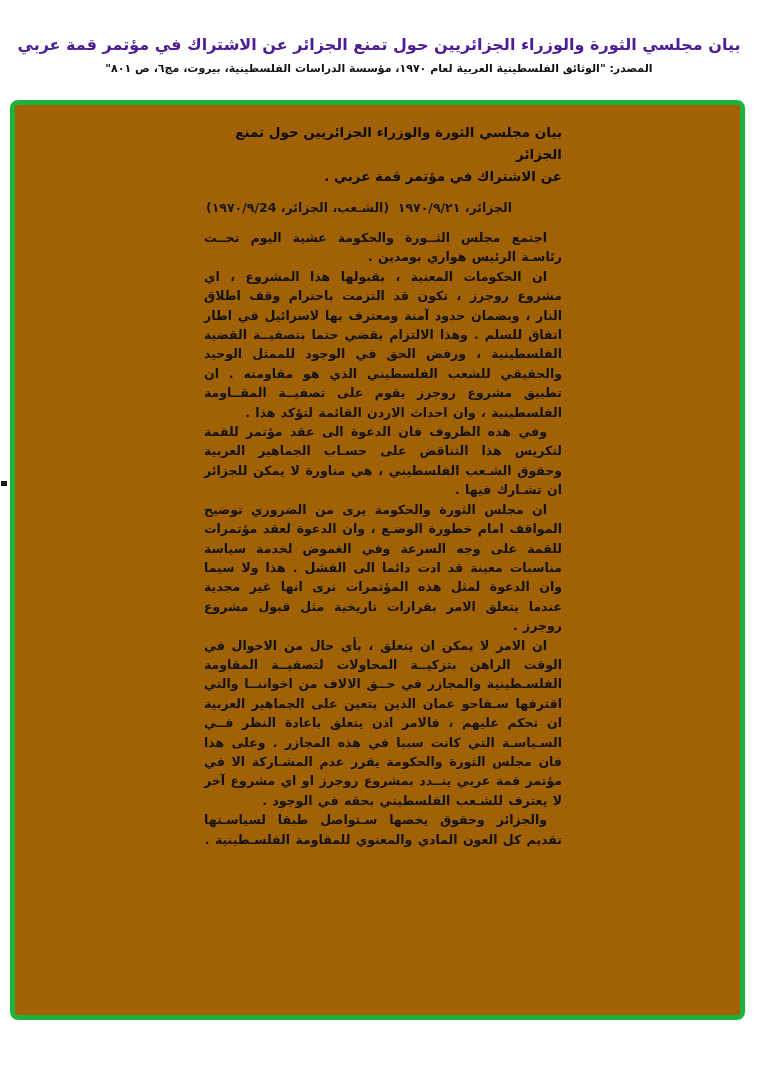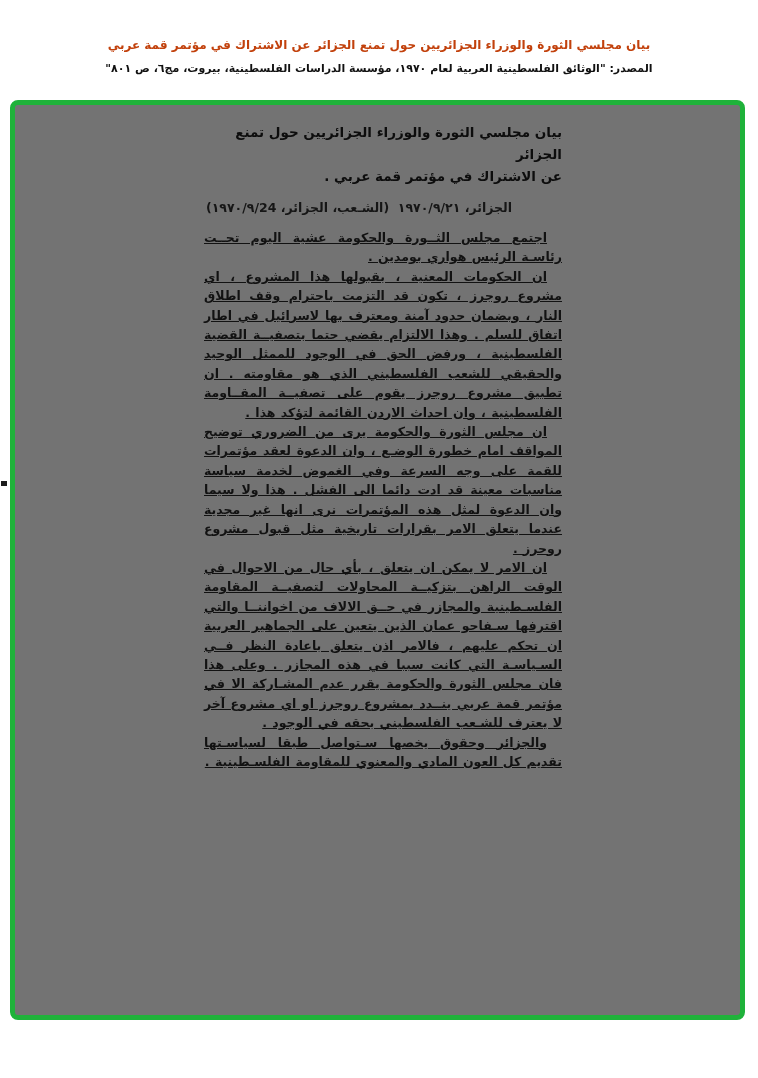--- a/index.html
+++ b/index.html
@@ -16,43 +16,43 @@
   
   .page-header {
     position: absolute;
     top: 30px;
     left: 0;
     width: 758px;
     text-align: center;
     direction: rtl;
   }
   .page-header .main-title {
-    font-size: 12px;
+    font-size: 16px;
     font-weight: 700;
     line-height: 30px;
     letter-spacing: 0;
-    color: #c2410c;
+    color: #4c1d95;
   }
   .page-header .source-line {
     font-size: 11px;
     font-weight: 700;
     line-height: 18px;
     color: #111;
   }
 
   
   .doc-box {
     position: absolute;
     left: 10px;
     top: 100px;
     width: 735px;
     height: 920px;
     border: 5px solid #1fb23a;
     border-radius: 8px;
-    background: #737373;
+    background: #a16207;
   }
   .doc-col {
     direction: rtl;
     width: 358px;
     margin: 16px 178px 0 auto; 
   }
   .doc-title {
     font-size: 13.5px;
     font-weight: 700;
     line-height: 22px;
@@ -72,21 +72,20 @@
     padding-right: 50px;
   }
   .doc-body {
     margin-top: 11px;
     font-size: 12.5px;
     font-weight: 700;
     line-height: 19.4px;
     text-align: justify;
     text-align-last: right;
     color: #121212;
-    text-decoration: underline;
   }
   .doc-body p {
     text-indent: 15px;
     margin: 0;
     word-spacing: 1px;
   }
 
   
   .ink-speck {
     position: absolute;
@@ -114,20 +113,21 @@
     </h1>
 
     <div class="dateline">
       <span>الجزائر، ١٩٧٠/٩/٢١</span>
       <span>(الشـعب، الجزائر، ١٩٧٠/٩/24)</span>
     </div>
 
     <div class="doc-body">
       <p>اجتمع مجلس الثــورة والحكومة عشية اليوم تحــت رئاسـة الرئيس هواري بومدين .</p>
       <p>ان الحكومات المعنية ، بقبولها هذا المشروع ، اي مشروع روجرز ، تكون قد التزمت باحترام وقف اطلاق النار ، وبضمان حدود آمنة ومعترف بها لاسرائيل في اطار اتفاق للسلم . وهذا الالتزام يقضي حتما بتصفيــة القضية الفلسطينية ، ورفض الحق في الوجود للممثل الوحيد والحقيقي للشعب الفلسطيني الذي هو مقاومته . ان تطبيق مشروع روجرز يقوم على تصفيــة المقــاومة الفلسطينية ، وان احداث الاردن القائمة لتؤكد هذا .</p>
+      <p>وفي هذه الظروف فان الدعوة الى عقد مؤتمر للقمة لتكريس هذا التناقض على حسـاب الجماهير العربية وحقوق الشـعب الفلسطيني ، هي مناورة لا يمكن للجزائر ان تشـارك فيها .</p>
       <p>ان مجلس الثورة والحكومة يرى من الضروري توضيح المواقف امام خطورة الوضـع ، وان الدعوة لعقد مؤتمرات للقمة على وجه السرعة وفي الغموض لخدمة سياسة مناسبات معينة قد ادت دائما الى الفشل . هذا ولا سيما وان الدعوة لمثل هذه المؤتمرات نرى انها غير مجدية عندما يتعلق الامر بقرارات تاريخية مثل قبول مشروع روجرز .</p>
       <p>ان الامر لا يمكن ان يتعلق ، بأي حال من الاحوال في الوقت الراهن بتزكيــة المحاولات لتصفيــة المقاومة الفلسـطينية والمجازر في حــق الالاف من اخواننــا والتي اقترفها سـفاحو عمان الذين يتعين على الجماهير العربية ان تحكم عليهم ، فالامر اذن يتعلق باعادة النظر فــي السـياسـة التي كانت سببا في هذه المجازر . وعلى هذا فان مجلس الثورة والحكومة يقرر عدم المشـاركة الا في مؤتمر قمة عربي ينــدد بمشروع روجرز او اي مشروع آخر لا يعترف للشـعب الفلسطيني بحقه في الوجود .</p>
       <p>والجزائر وحقوق يخصها سـتواصل طبقا لسياسـتها تقديم كل العون المادي والمعنوي للمقاومة الفلسـطينية .</p>
     </div>
 
   </div>
 </section>
 
 <div class="ink-speck"></div>
 

